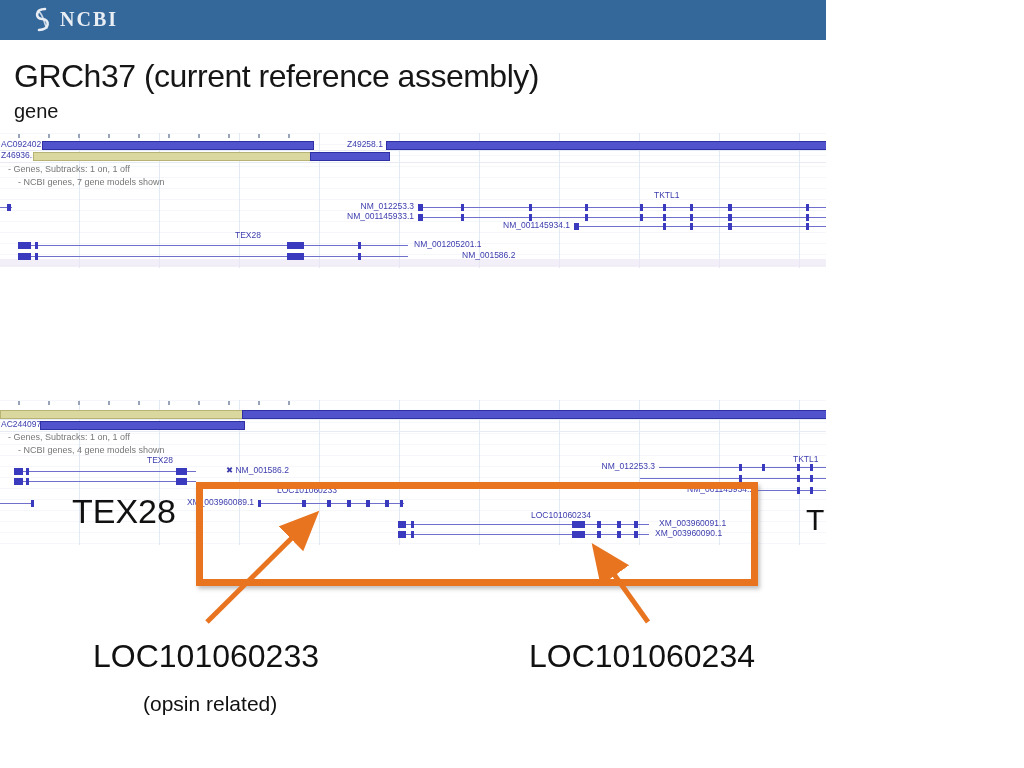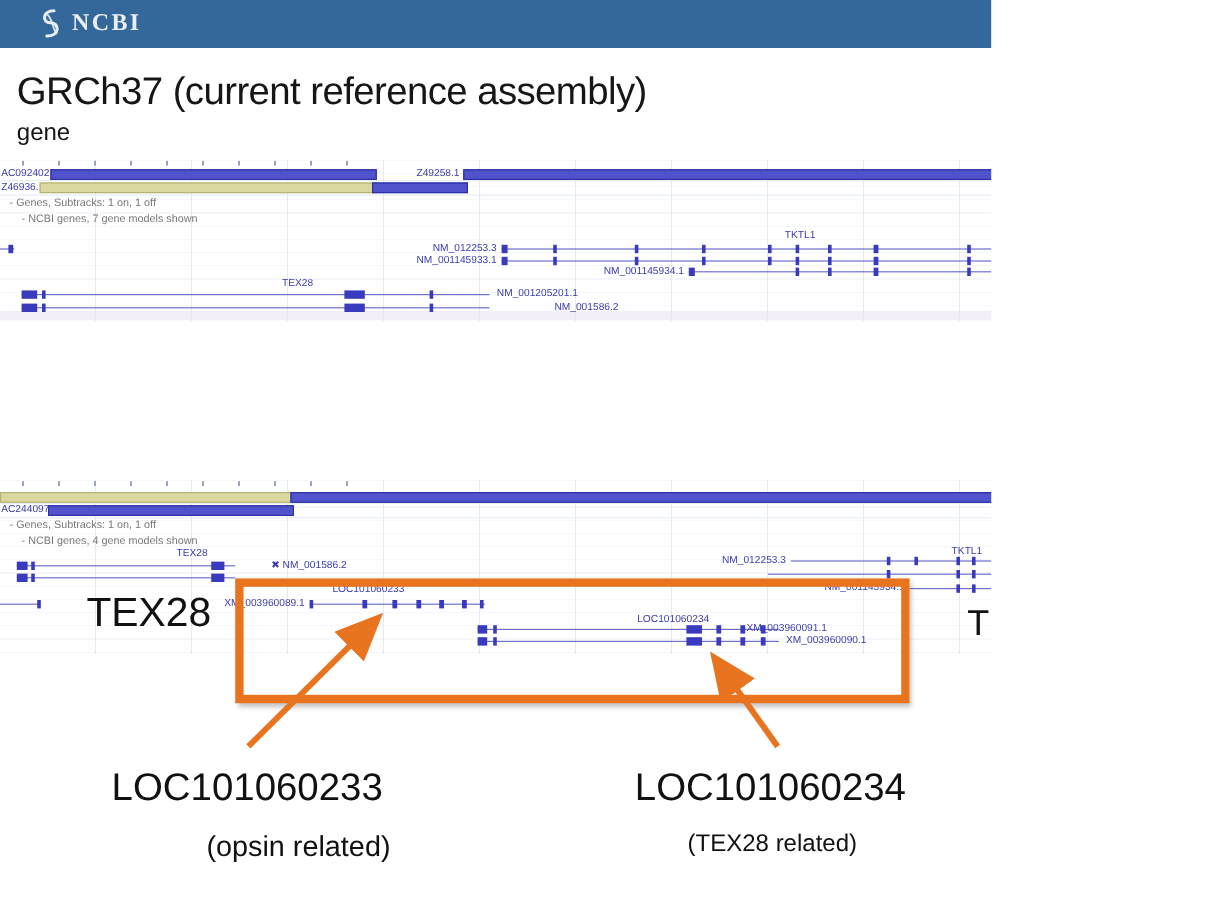--- a/index.html
+++ b/index.html
@@ -40,21 +40,21 @@
   .exon{height:7px;background:#3A3ABE;}
   .track-header{font-size:9px;color:#777;white-space:nowrap;}
 
   
   #highlight-box{border:7px solid #E97420;background:transparent;
                  box-shadow:2px 3px 4px rgba(120,120,120,0.45);}
   .big-label{color:#111;white-space:nowrap;}
   #tex28-big{left:72px;top:492px;font-size:34px;}
   #tktl1-big{left:806px;top:503px;font-size:30px;}
   #loc233-big{left:93px;top:638px;font-size:32px;}
-  #loc233-note{left:143px;top:692px;font-size:24px;margin-left:29px;}
+  #loc233-note{left:143px;top:692px;font-size:21px;}
   #loc234-big{left:529px;top:638px;font-size:32px;}
   #loc234-note{left:573px;top:692px;font-size:20px;}
   #arrows{left:0;top:0;pointer-events:none;}
 </style>
 </head>
 <body>
 
 <div id="slide">
 
   <div id="ncbi-bar" class="abs">
@@ -217,39 +217,38 @@
       <div class="abs feature-label" style="top: 498px; right: 770px;">XM_003960089.1</div>
       <div class="abs tx-line" style="left: 0px; top: 503px; width: 34px;"></div>
       <div class="abs exon" style="left: 31px; top: 500px; width: 3px;"></div>
       <div class="abs tx-line" style="left: 398px; top: 524px; width: 251px;"></div>
       <div class="abs exon" style="left: 398px; top: 521px; width: 8px;"></div>
       <div class="abs exon" style="left: 411px; top: 521px; width: 3px;"></div>
       <div class="abs exon" style="left: 572px; top: 521px; width: 13px;"></div>
       <div class="abs exon" style="left: 597px; top: 521px; width: 4px;"></div>
       <div class="abs exon" style="left: 617px; top: 521px; width: 4px;"></div>
       <div class="abs exon" style="left: 634px; top: 521px; width: 4px;"></div>
-      <div class="abs feature-label" style="top: 519px; left: 622px;">XM_003960091.1</div>
+      <div class="abs feature-label" style="top: 519px; left: 659px;">XM_003960091.1</div>
       <div class="abs tx-line" style="left: 398px; top: 534px; width: 251px;"></div>
       <div class="abs exon" style="left: 398px; top: 531px; width: 8px;"></div>
       <div class="abs exon" style="left: 411px; top: 531px; width: 3px;"></div>
       <div class="abs exon" style="left: 572px; top: 531px; width: 13px;"></div>
       <div class="abs exon" style="left: 597px; top: 531px; width: 4px;"></div>
       <div class="abs exon" style="left: 617px; top: 531px; width: 4px;"></div>
       <div class="abs exon" style="left: 634px; top: 531px; width: 4px;"></div>
       <div class="abs feature-label" style="top: 529px; left: 655px;">XM_003960090.1</div>
     </div>
 
   <div id="highlight-box" class="abs" style="left: 196px; top: 482px; width: 548px; height: 90px;"></div>
 
   <div id="tex28-big" class="abs big-label">TEX28</div>
   <div id="tktl1-big" class="abs big-label">TKTL1</div>
   <div id="loc233-big" class="abs big-label">LOC101060233</div>
   <div id="loc233-note" class="abs big-label">(opsin related)</div>
   <div id="loc234-big" class="abs big-label">LOC101060234</div>
-  <div id="loc234-note" class="abs big-label">(TEX28 related)</div>
 
   <svg id="arrows" class="abs" width="1024" height="768">
     <defs>
       <marker id="ah" markerWidth="9" markerHeight="8" refX="6.5" refY="3.5" orient="auto">
         <polygon points="0 0, 8 3.5, 0 7" fill="#E97420"></polygon>
       </marker>
     </defs>
   <line x1="207" y1="622" x2="314" y2="516" stroke="#E97420" stroke-width="5" marker-end="url(#ah)"></line>
       <line x1="648" y1="622" x2="596" y2="549" stroke="#E97420" stroke-width="5" marker-end="url(#ah)"></line>
     </svg>

